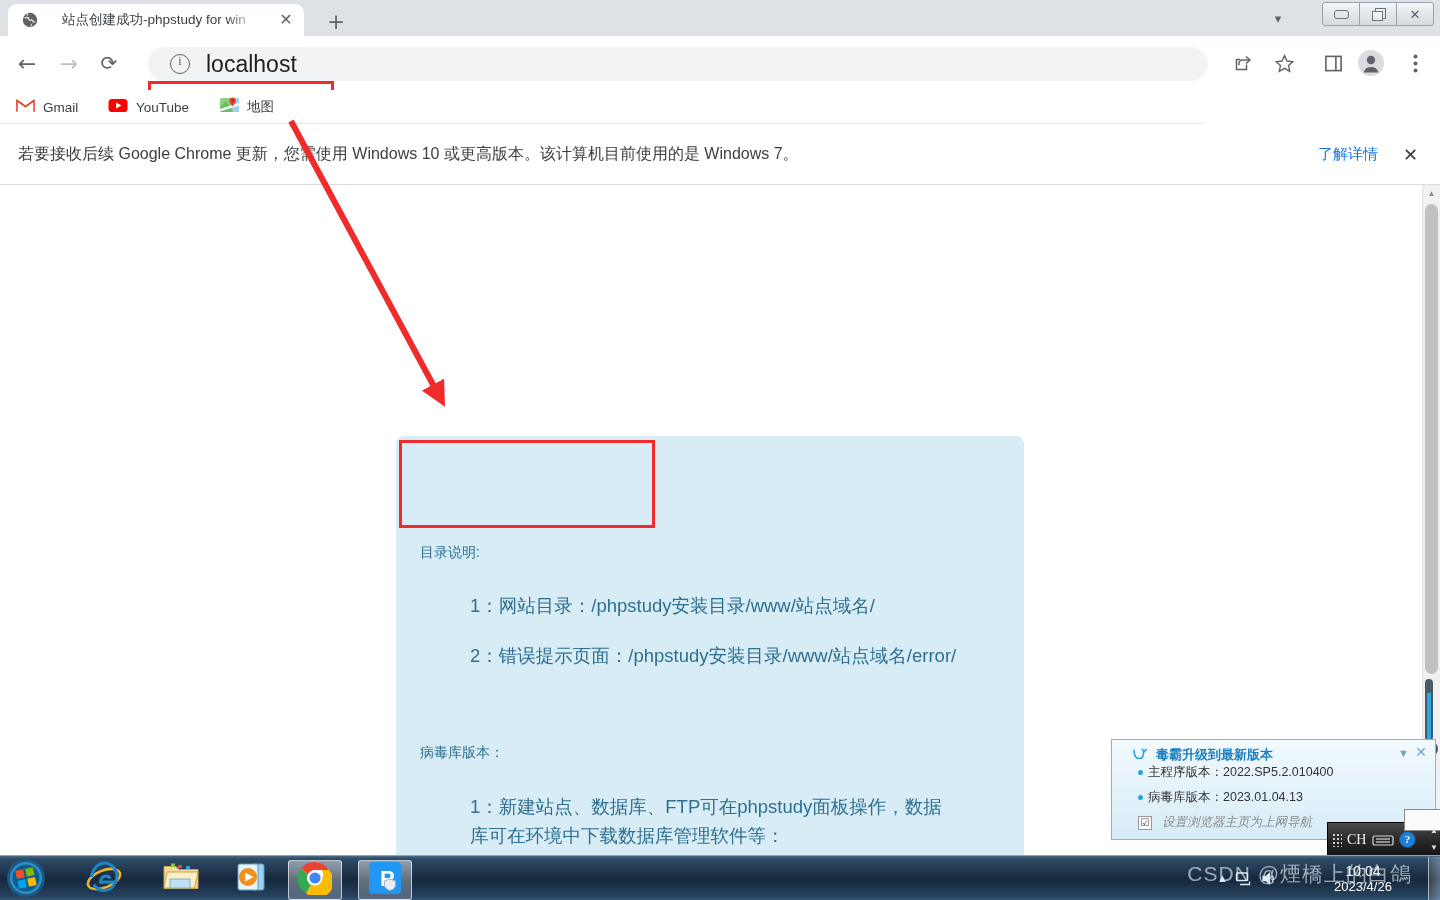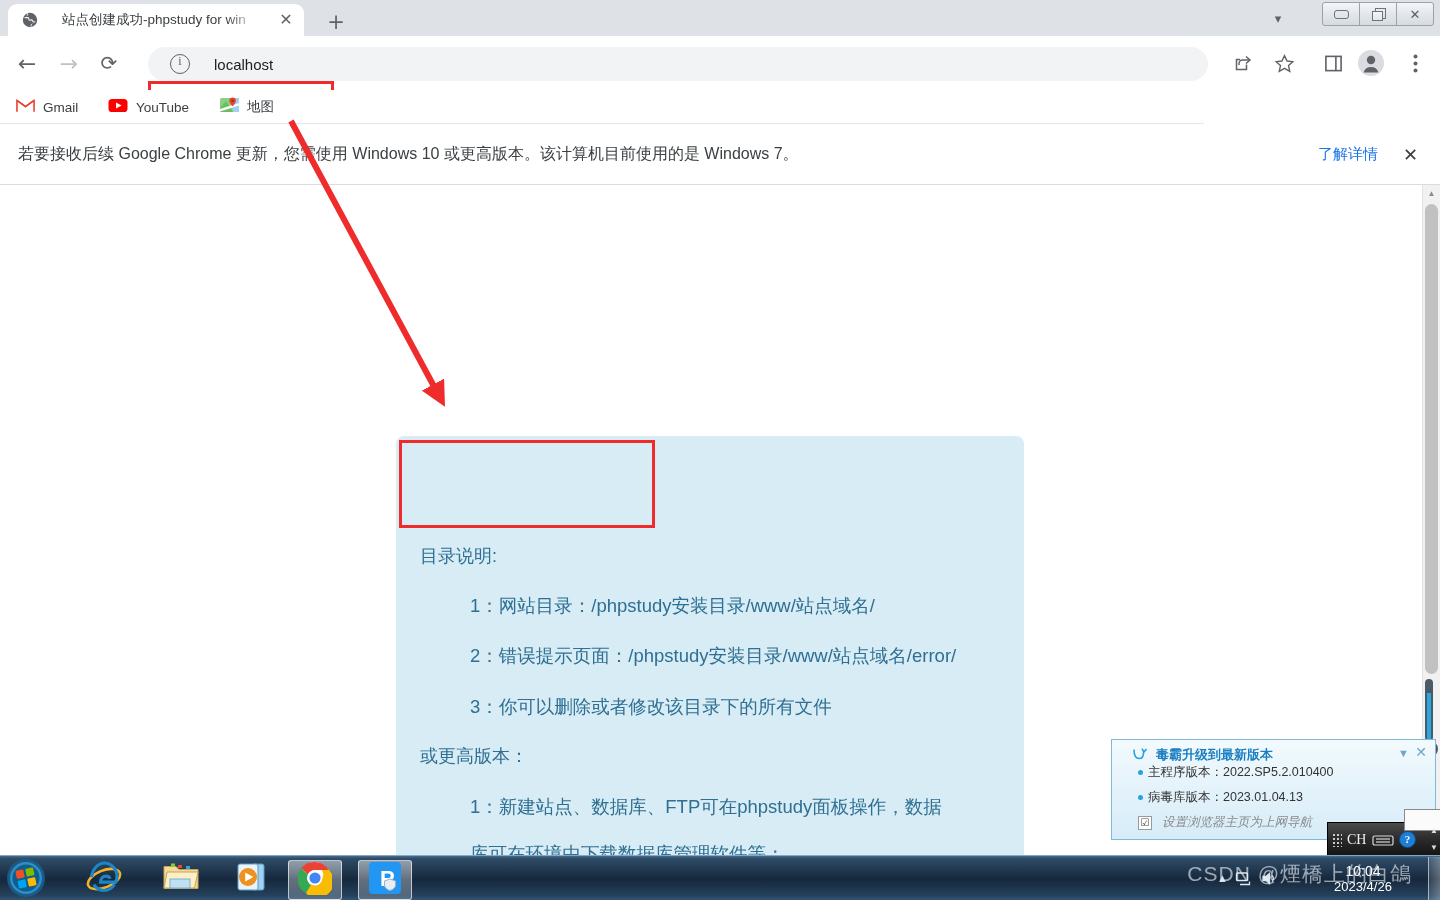--- a/index.html
+++ b/index.html
@@ -61,21 +61,21 @@
   .omnibox{
     position:absolute;left:148px;top:11px;width:1060px;height:34px;
     background:#f1f3f4;border-radius:17px;display:flex;align-items:center;
   }
   .omni-info{
     width:18px;height:18px;border:1.6px solid #5f6368;border-radius:50%;
     margin-left:22px;flex:0 0 auto;position:relative;
   }
   .omni-info:after{content:"i";position:absolute;left:0;right:0;top:-1px;text-align:center;
     font-size:12px;color:#5f6368;font-family:"Liberation Serif",serif;}
-  .omni-text{margin-left:24px;font-size:15px;color:#202124;}
+  .omni-text{margin-left:16px;font-size:23px;color:#202124;}
   .redbox-url{
     position:absolute;left:148px;top:45px;width:186px;height:45px;
     border:3px solid #ef2b2b;box-sizing:border-box;pointer-events:none;
   }
   .tb-icon{position:absolute;top:50%;transform:translateY(-50%);width:26px;height:26px;
     display:flex;align-items:center;justify-content:center;}
 
   
   .bookmarks{position:absolute;left:0;top:90px;width:1204px;height:33px;background:#ffffff;
     border-bottom:1px solid #e4e6e8;}
@@ -98,21 +98,21 @@
     background:#d7ecf5;border-radius:8px 8px 0 0;
   }
   .card-h1{
     position:absolute;left:20px;top:25px;font-size:33px;font-weight:bold;color:#3883a8;
     letter-spacing:1px;
   }
   .redbox-title{
     position:absolute;left:3px;top:4px;width:256px;height:88px;
     border:3px solid #ef2b2b;box-sizing:border-box;
   }
-  .card-p{position:absolute;font-size:18px;color:#2f6f92;white-space:nowrap;}
+  .card-p{position:absolute;font-size:14px;color:#2f6f92;white-space:nowrap;}
   .card-sub{position:absolute;font-size:18.5px;color:#2f6f92;white-space:nowrap;}
 
   
   .pg-scroll{position:absolute;right:0;top:185px;width:17px;height:670px;background:#f1f1f1;
     border-left:1px solid #e2e2e2;}
   .pg-scroll .arrow{position:absolute;left:0;width:17px;height:17px;display:flex;
     align-items:center;justify-content:center;color:#8a8a8a;font-size:8px;}
   .pg-scroll .arrow.up{top:0;}
   .pg-scroll .arrow.down{bottom:0;}
   .pg-thumb{position:absolute;left:2px;top:19px;width:13px;height:470px;background:#c1c1c1;
@@ -304,25 +304,24 @@
     <span class="infobar-close">✕</span>
   </div>
 
   <div class="viewport">
     <div class="content-card">
       <div class="redbox-title"></div>
 
       <div class="card-p" style="left:24px;top:108px;">目录说明:</div>
       <div class="card-sub" style="left:74px;top:157px;text-align:center;">1：网站目录：/phpstudy安装目录/www/站点域名/</div>
       <div class="card-sub" style="left:74px;top:207px;">2：错误提示页面：/phpstudy安装目录/www/站点域名/error/</div>
-      <div class="card-sub" style="left:74px;top:258px;">3：你可以删除或者修改该目录下的所有文件</div>
-
-      <div class="card-p" style="left:24px;top:308px;">或更高版本：</div>
+
+      <div class="card-p" style="left:24px;top:308px;">病毒库版本：</div>
       <div class="card-sub" style="left:74px;top:358px;">1：新建站点、数据库、FTP可在phpstudy面板操作，数据</div>
-      <div class="card-sub" style="left:74px;top:405px;">库可在环境中下载数据库管理软件等：</div>
+      <div class="card-sub" style="left:74px;top:387px;">库可在环境中下载数据库管理软件等：</div>
     </div>
   </div>
 
   <div class="pg-scroll">
     <div class="arrow up">▲</div>
     <div class="pg-thumb"></div>
     <div class="arrow down">▼</div>
   </div>
 
   <div class="thermo">

